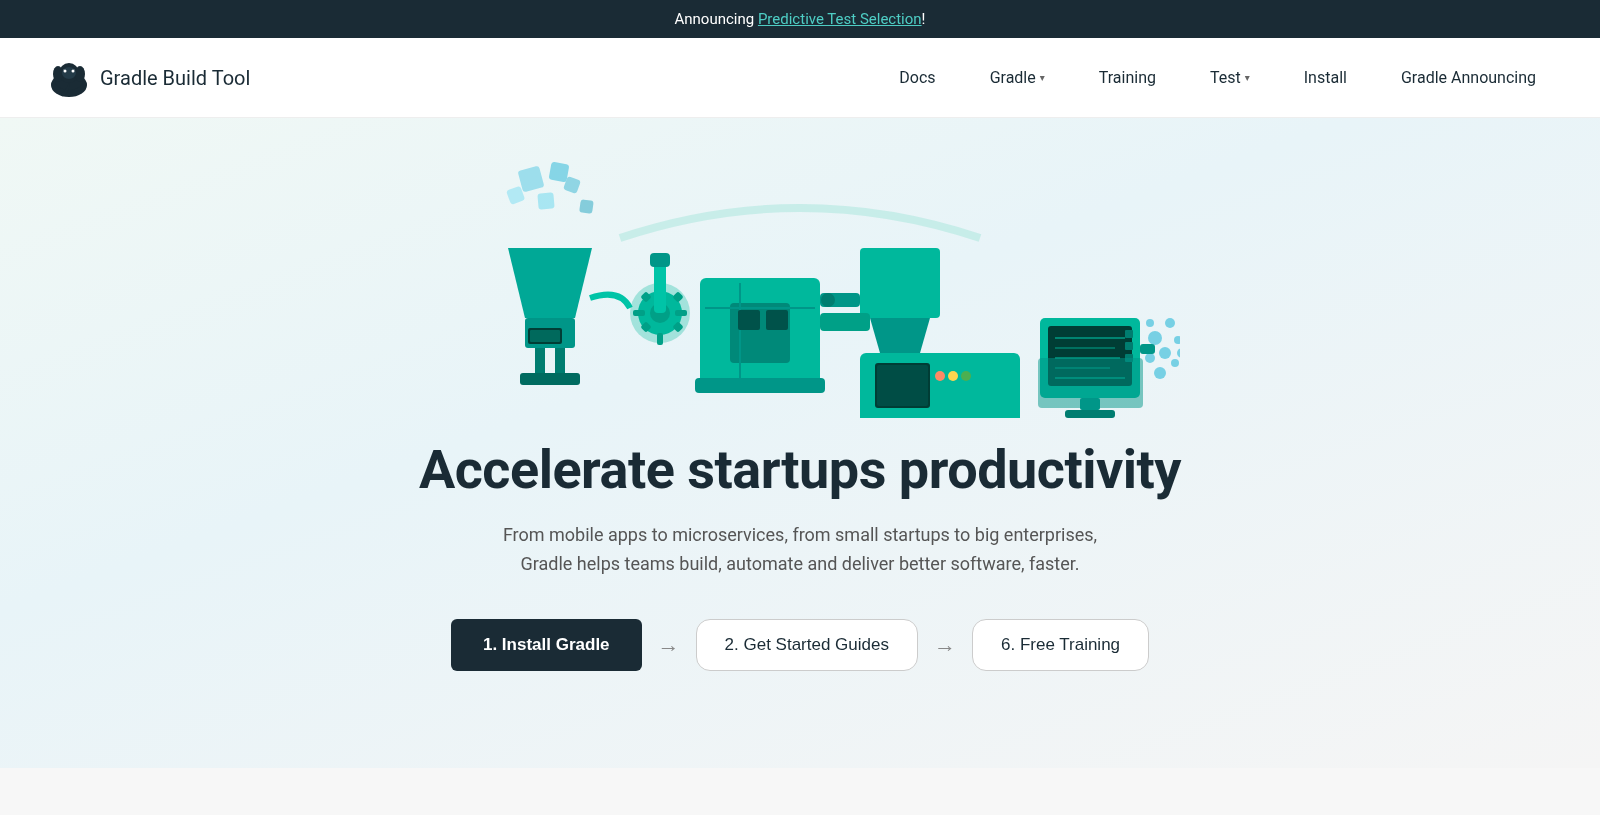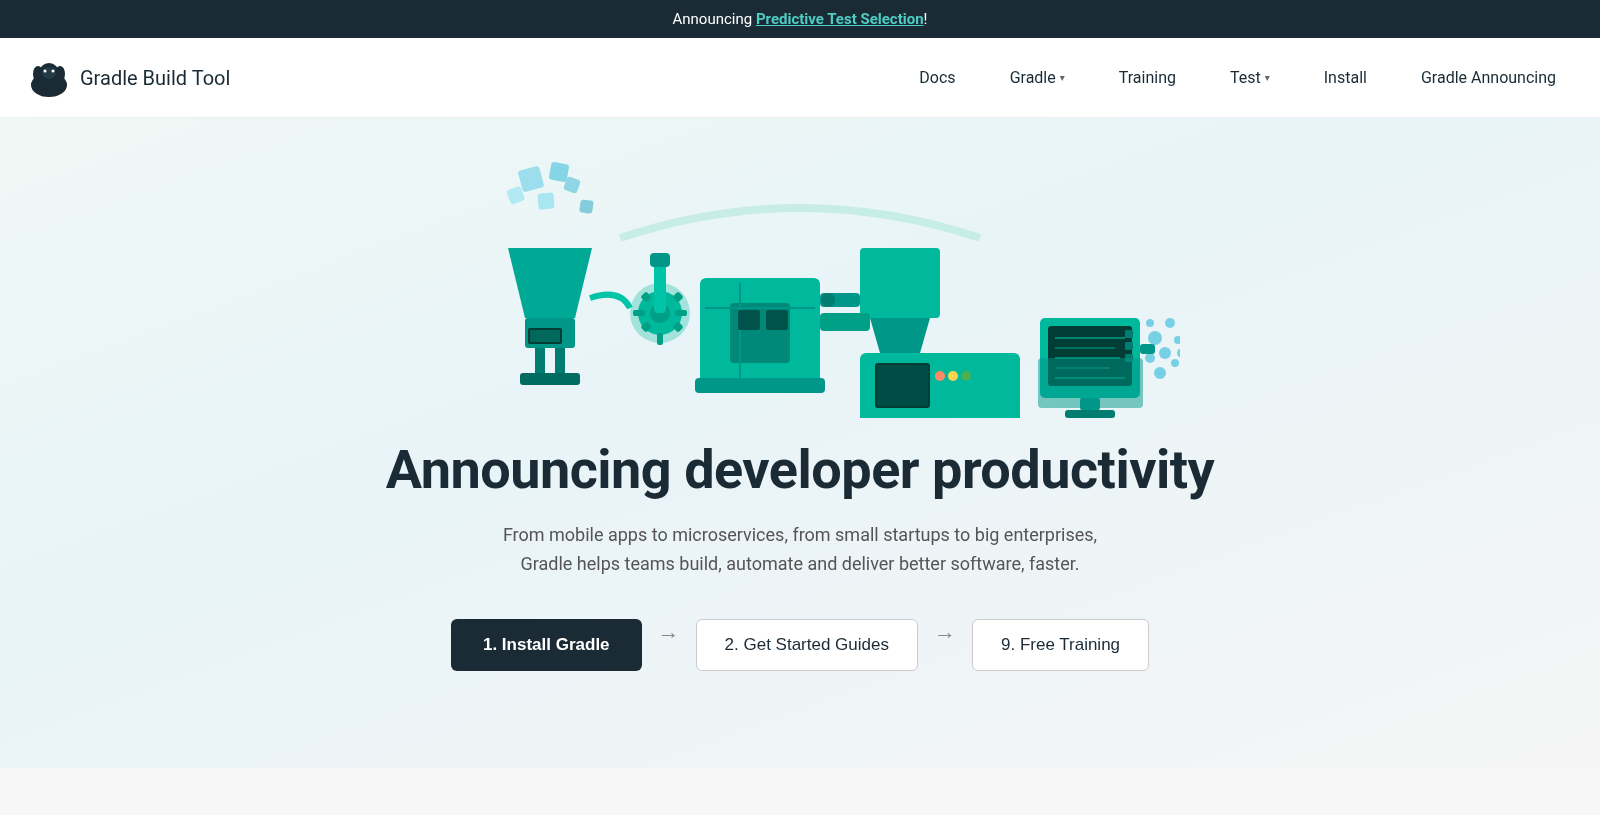--- a/index.html
+++ b/index.html
@@ -9,29 +9,28 @@
     .announcement-bar {
       background: #1a2b35;
       color: #fff;
       text-align: center;
       padding: 10px 20px;
       font-size: 15px;
     }
     .announcement-bar a {
       color: #4ecdc4;
       text-decoration: underline;
-      font-weight: bold;
     }
 
     
     header {
       display: flex;
       align-items: center;
       justify-content: space-between;
-      padding: 0 28px;
+      padding: 0 48px;
       height: 80px;
       background: #fff;
       border-bottom: 1px solid #eee;
     }
     .logo {
       display: flex;
       align-items: center;
       gap: 10px;
       text-decoration: none;
     }
@@ -95,21 +94,21 @@
       font-size: 18px;
       color: #555;
       line-height: 1.6;
       max-width: 680px;
       margin-bottom: 40px;
     }
 
     
     .cta-group {
       display: flex;
-      align-items: flex-start;
+      align-items: center;
       gap: 0;
     }
     .cta-btn-primary {
       background: #1a2b35;
       color: #fff;
       border: none;
       padding: 16px 32px;
       font-size: 17px;
       font-weight: 600;
       border-radius: 6px;
@@ -121,21 +120,21 @@
       color: #888;
       margin: 0 16px;
     }
     .cta-btn-secondary {
       background: #fff;
       color: #1a2b35;
       border: 1.5px solid #ccc;
       padding: 15px 28px;
       font-size: 17px;
       font-weight: 500;
-      border-radius: 6px;
+      border-radius: 14px;
       cursor: pointer;
       white-space: nowrap;
     }
 
     
     .bottom-section {
       background: #f7f7f7;
       padding: 60px 40px;
       display: flex;
       justify-content: center;
@@ -318,33 +317,33 @@
       <circle cx="730" cy="200" r="5"></circle>
       <circle cx="755" cy="205" r="4"></circle>
       <circle cx="740" cy="215" r="6"></circle>
       <circle cx="762" cy="195" r="5"></circle>
       <circle cx="730" cy="165" r="4"></circle>
     </g>
 
     <rect x="720" y="186" width="15" height="10" rx="3" fill="#009688"></rect>
   </svg>
 
-  <h1 class="hero-title">Announcing developer productivity</h1>
+  <h1 class="hero-title">Accelerate startups productivity</h1>
 
   <p class="hero-subtitle">
     <span>From mobile apps to microservices, from small startups to big enterprises,</span><br>
     <span>Gradle helps teams build, automate and deliver better software, faster.</span>
   </p>
 
   <div class="cta-group">
     <button class="cta-btn-primary">1. Install Gradle</button>
     <span class="cta-arrow">→</span>
     <button class="cta-btn-secondary">2. Get Started Guides</button>
     <span class="cta-arrow">→</span>
-    <button class="cta-btn-secondary">9. Free Training</button>
+    <button class="cta-btn-secondary">6. Free Training</button>
   </div>
 </section>
 
 <div class="bottom-section">
   
   
   
 </div>
 
 </body></html>

